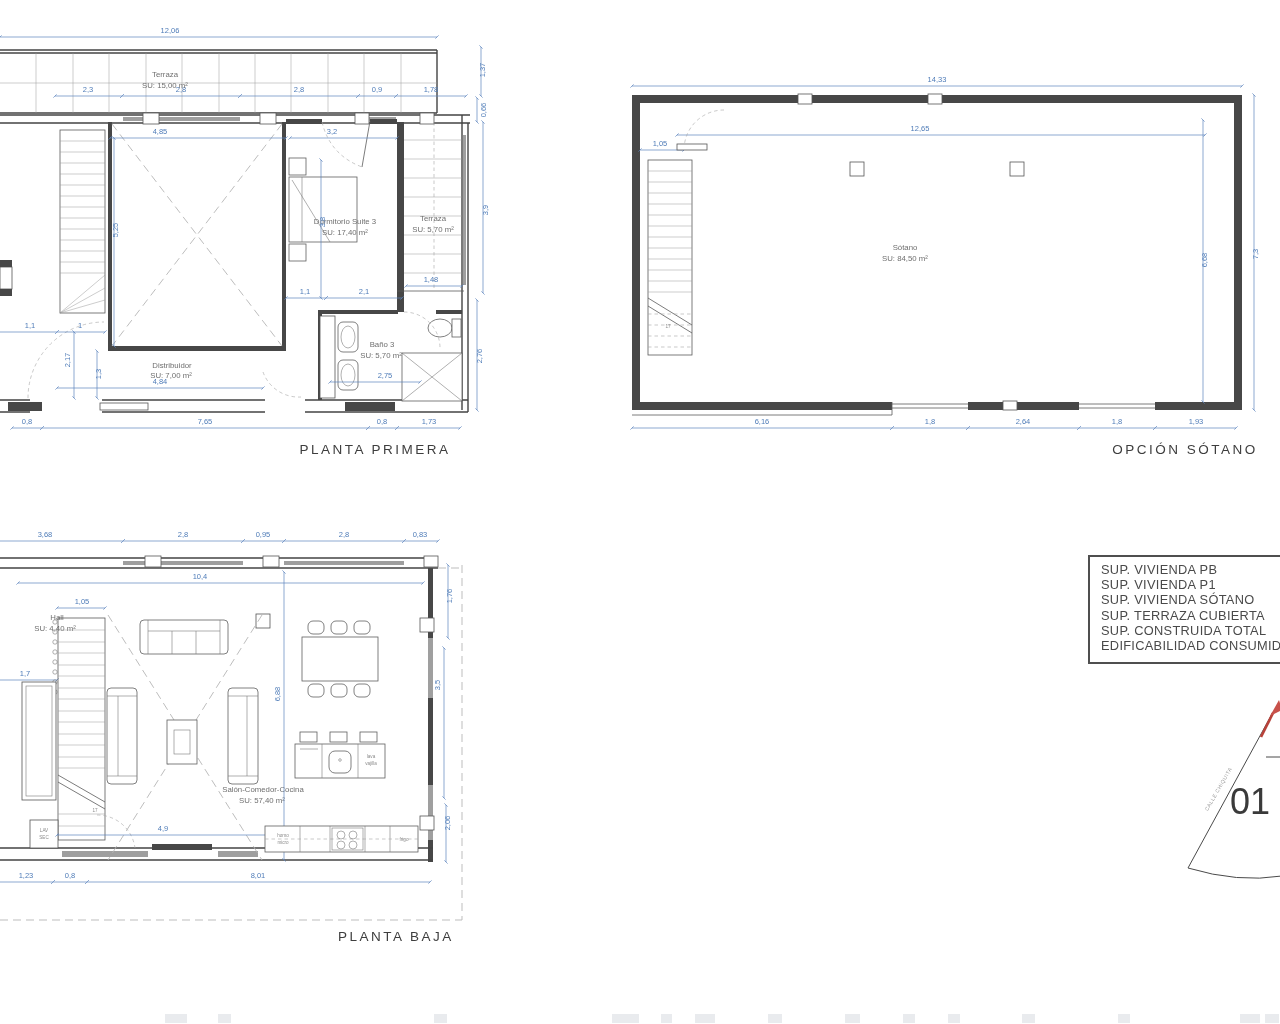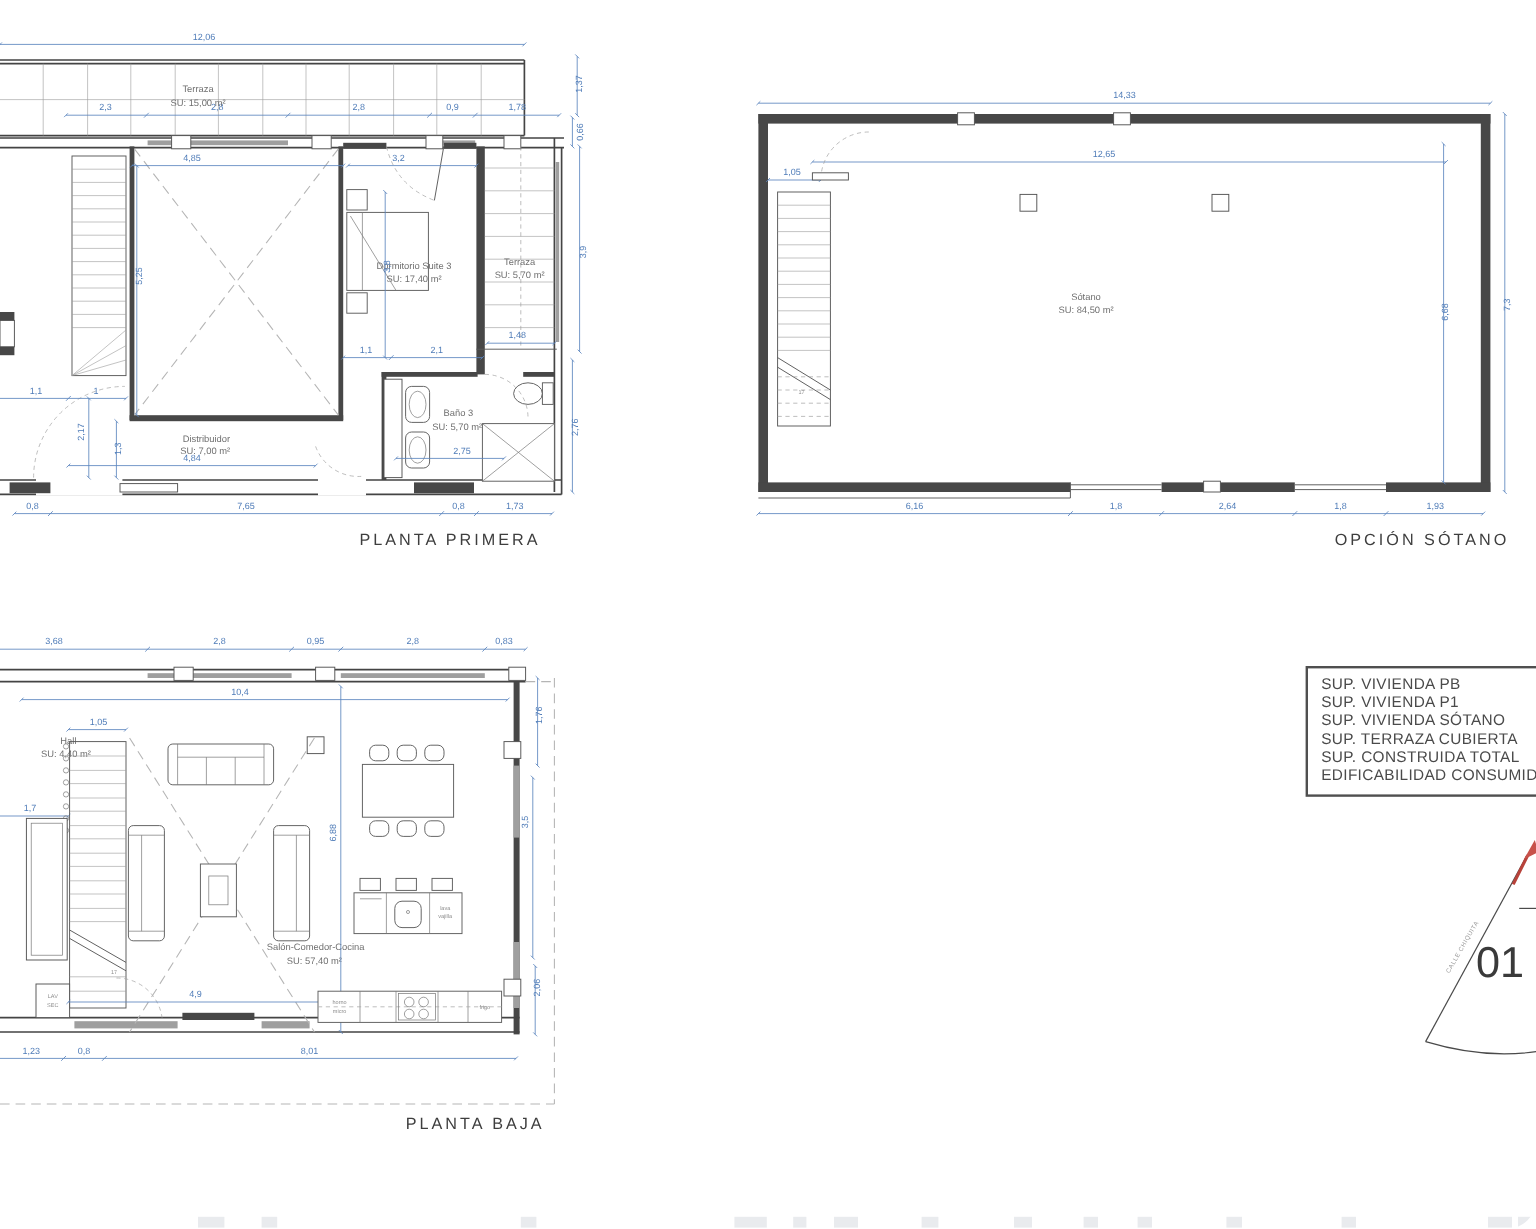--- a/index.html
+++ b/index.html
@@ -1,17 +1,17 @@
 <!DOCTYPE html>
 <html><head>
 <meta charset="utf-8">
 <style>
   html,body{margin:0;padding:0;background:#ffffff;}
   #sheet{position:relative;width:1280px;height:1024px;background:#ffffff;overflow:hidden;
-         font-family:"Liberation Sans",sans-serif;border-radius:24px;}
+         font-family:"Liberation Sans",sans-serif;}
   .abs{position:absolute;}
   
   svg{display:block;}
   .ln{stroke:#5a5a5a;stroke-width:.8;fill:none;}
   .ln2{stroke:#444;stroke-width:1.4;fill:none;}
   .lt{stroke:#9a9a9a;stroke-width:.5;fill:none;}
   .wf{fill:#474747;stroke:none;}
   .gz{fill:#9f9f9f;stroke:none;}
   .wh{fill:#ffffff;stroke:#555;stroke-width:.8;}
   .whn{fill:#ffffff;stroke:none;}

